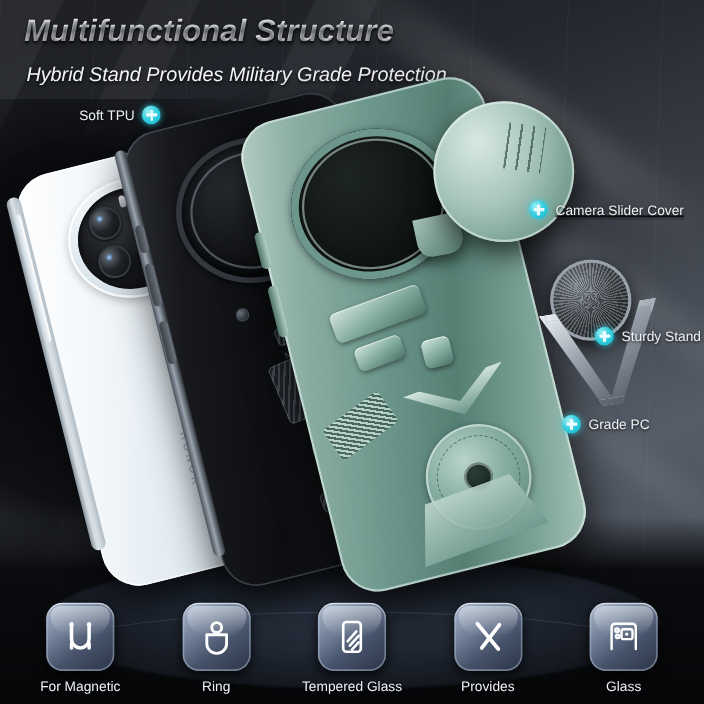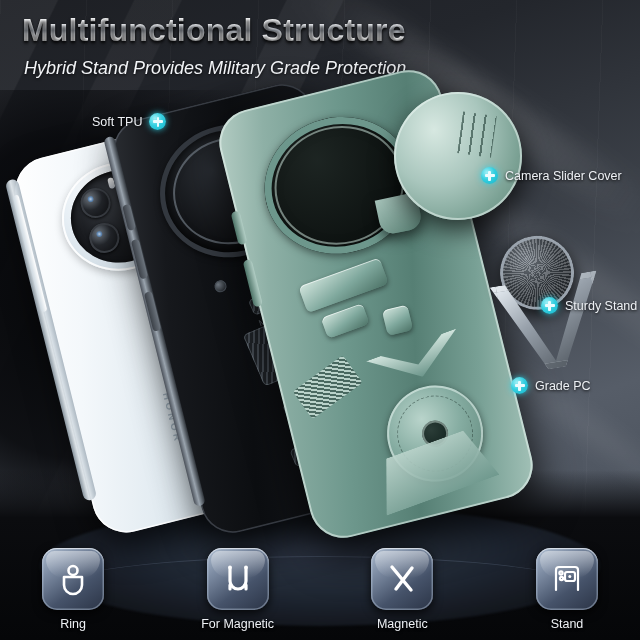--- a/index.html
+++ b/index.html
@@ -27,40 +27,40 @@
     background:radial-gradient(ellipse at 35% 45%, rgba(5,6,8,.97) 0%, rgba(8,9,12,.88) 45%, rgba(10,11,14,0) 78%);}
   .bg-bottom{position:absolute;left:0;top:470px;width:640px;height:170px;
     background:linear-gradient(180deg,rgba(8,9,11,0) 0%,#0b0c0f 28%,#050608 100%);}
   .plinth{position:absolute;left:40px;top:506px;width:560px;height:120px;border-radius:50%;
     background:radial-gradient(ellipse at 50% 35%, #2f3847 0%, #222a37 40%, #14181f 72%, rgba(8,9,12,0) 100%);
     filter:blur(1px);opacity:.95;}
   .plinth-line{position:absolute;left:45px;top:556px;width:550px;height:70px;border-radius:50%;
     border-top:1px solid rgba(150,170,200,.22);}
 
   
-  .title{position:absolute;left:22px;top:14px;font-size:32px;font-weight:bold;
+  .title{position:absolute;left:22px;top:14px;font-size:28px;font-weight:bold;font-style:italic;
     letter-spacing:.2px;line-height:1;
     background:linear-gradient(180deg,#ffffff 0%,#f2f4f7 30%,#aeb4bd 52%,#e9ecf1 62%,#ffffff 78%,#9aa1ab 100%);
     -webkit-background-clip:text;background-clip:text;color:transparent;
     text-shadow:0 2px 3px rgba(0,0,0,.55);filter:drop-shadow(0 1px 1px rgba(0,0,0,.6));white-space:nowrap;text-align:center;}
   .subtitle{position:absolute;left:24px;top:58px;font-size:18px;font-style:italic;color:#f3f5f8;
     text-shadow:0 1px 3px rgba(0,0,0,.8);white-space:nowrap;}
 
   
   .callout{position:absolute;display:flex;align-items:center;gap:7px;white-space:nowrap;}
   .callout .lbl{font-size:12.5px;color:#eef1f5;text-shadow:0 1px 3px rgba(0,0,0,.9);font-weight:500;}
   .plus{width:17px;height:17px;border-radius:50%;position:relative;flex:none;
     background:radial-gradient(circle at 35% 32%,#9ff0f7 0%,#35cfe0 45%,#15b4cb 100%);
     box-shadow:0 0 6px rgba(50,210,230,.85);}
   .plus:before,.plus:after{content:"";position:absolute;background:#eafcff;border-radius:1px;}
   .plus:before{left:50%;top:3.5px;width:2.4px;height:10px;margin-left:-1.2px;}
   .plus:after{top:50%;left:3.5px;height:2.4px;width:10px;margin-top:-1.2px;}
 
-  #c-tpu{left:72px;top:113px;margin-left:20px;}
-  #c-slider{left:481px;top:167px;}
+  #c-tpu{left:72px;top:96px;}
+  #c-slider{left:481px;top:182px;text-decoration:underline;}
   #c-stand{left:541px;top:297px;}
   #c-pc{left:511px;top:377px;}
 
   
   .layer{position:absolute;}
 
   
   .phone{left:52px;top:138px;width:185px;height:385px;transform:rotate(-14deg);}
   .phone .body{position:absolute;inset:0;border-radius:34px;
     background:linear-gradient(103deg,#ffffff 0%,#f4f8fb 26%,#e2ebf1 55%,#cfdce5 80%,#bdcbd6 100%);
@@ -282,59 +282,68 @@
   </div>
   <div class="callout" id="c-pc">
     <span class="plus"></span>
     <span class="lbl">Grade PC</span>
   </div>
 
   <div class="features">
 
     <div class="feature">
       <div class="ficon">
-        <svg width="34" height="34" viewBox="0 0 34 34" fill="none" stroke="#fff" stroke-width="2.6" stroke-linejoin="round">
-          <circle cx="17" cy="8.5" r="4.5"></circle>
-          <path d="M8 15 h18 v8 a9 9 0 0 1 -18 0 z"></path>
-        </svg>
-      </div>
-      <div class="flabel">Ring</div>
-    </div>
-
-    <div class="feature">
-      <div class="ficon">
         <svg width="34" height="34" viewBox="0 0 34 34" fill="none" stroke="#fff" stroke-width="3.2" stroke-linecap="round">
           <path d="M9 7 v12 a8 8 0 0 0 16 0 V7"></path>
           <path d="M9 23 v4 M25 23 v4" stroke-width="3.2"></path>
           <circle cx="9" cy="5.5" r="2" fill="#fff" stroke="none"></circle>
           <circle cx="25" cy="5.5" r="2" fill="#fff" stroke="none"></circle>
         </svg>
       </div>
       <div class="flabel">For Magnetic</div>
     </div>
 
+    <div class="feature">
+      <div class="ficon">
+        <svg width="34" height="34" viewBox="0 0 34 34" fill="none" stroke="#fff" stroke-width="2.6" stroke-linejoin="round">
+          <circle cx="17" cy="8.5" r="4.5"></circle>
+          <path d="M8 15 h18 v8 a9 9 0 0 1 -18 0 z"></path>
+        </svg>
+      </div>
+      <div class="flabel">Ring</div>
+    </div>
+
+    <div class="feature">
+      <div class="ficon">
+        <svg width="34" height="34" viewBox="0 0 34 34" fill="none" stroke="#fff" stroke-width="2.4" stroke-linecap="round">
+          <rect x="9" y="3.5" width="16" height="27" rx="3"></rect>
+          <path d="M13 21 l8 -9 M15 25 l8 -9 M17 28.5 l6 -6.5"></path>
+        </svg>
+      </div>
+      <div class="flabel">Tempered Glass</div>
+    </div>
 
 
     <div class="feature">
       <div class="ficon">
         <svg width="34" height="34" viewBox="0 0 34 34" fill="none" stroke="#fff" stroke-width="3.4" stroke-linecap="round">
           <path d="M7 5 L26 28"></path>
           <path d="M27 6 L11 27"></path>
         </svg>
       </div>
-      <div class="flabel">Magnetic</div>
+      <div class="flabel">Provides</div>
     </div>
 
     <div class="feature">
       <div class="ficon">
         <svg width="34" height="34" viewBox="0 0 34 34" fill="none" stroke="#fff" stroke-width="2.2" stroke-linecap="round">
           <path d="M6 28 V8 a3 3 0 0 1 3 -3 h16 a3 3 0 0 1 3 3 v20"></path>
           <rect x="15" y="10" width="10" height="9" rx="2"></rect>
           <circle cx="19.8" cy="14.5" r="1.5" fill="#fff" stroke="none"></circle>
           <circle cx="11" cy="11" r="1.6"></circle>
           <circle cx="11.5" cy="16.5" r="1.6"></circle>
         </svg>
       </div>
-      <div class="flabel">Stand</div>
+      <div class="flabel">Glass</div>
     </div>
 
   </div>
 </div>
 
 </body></html>

